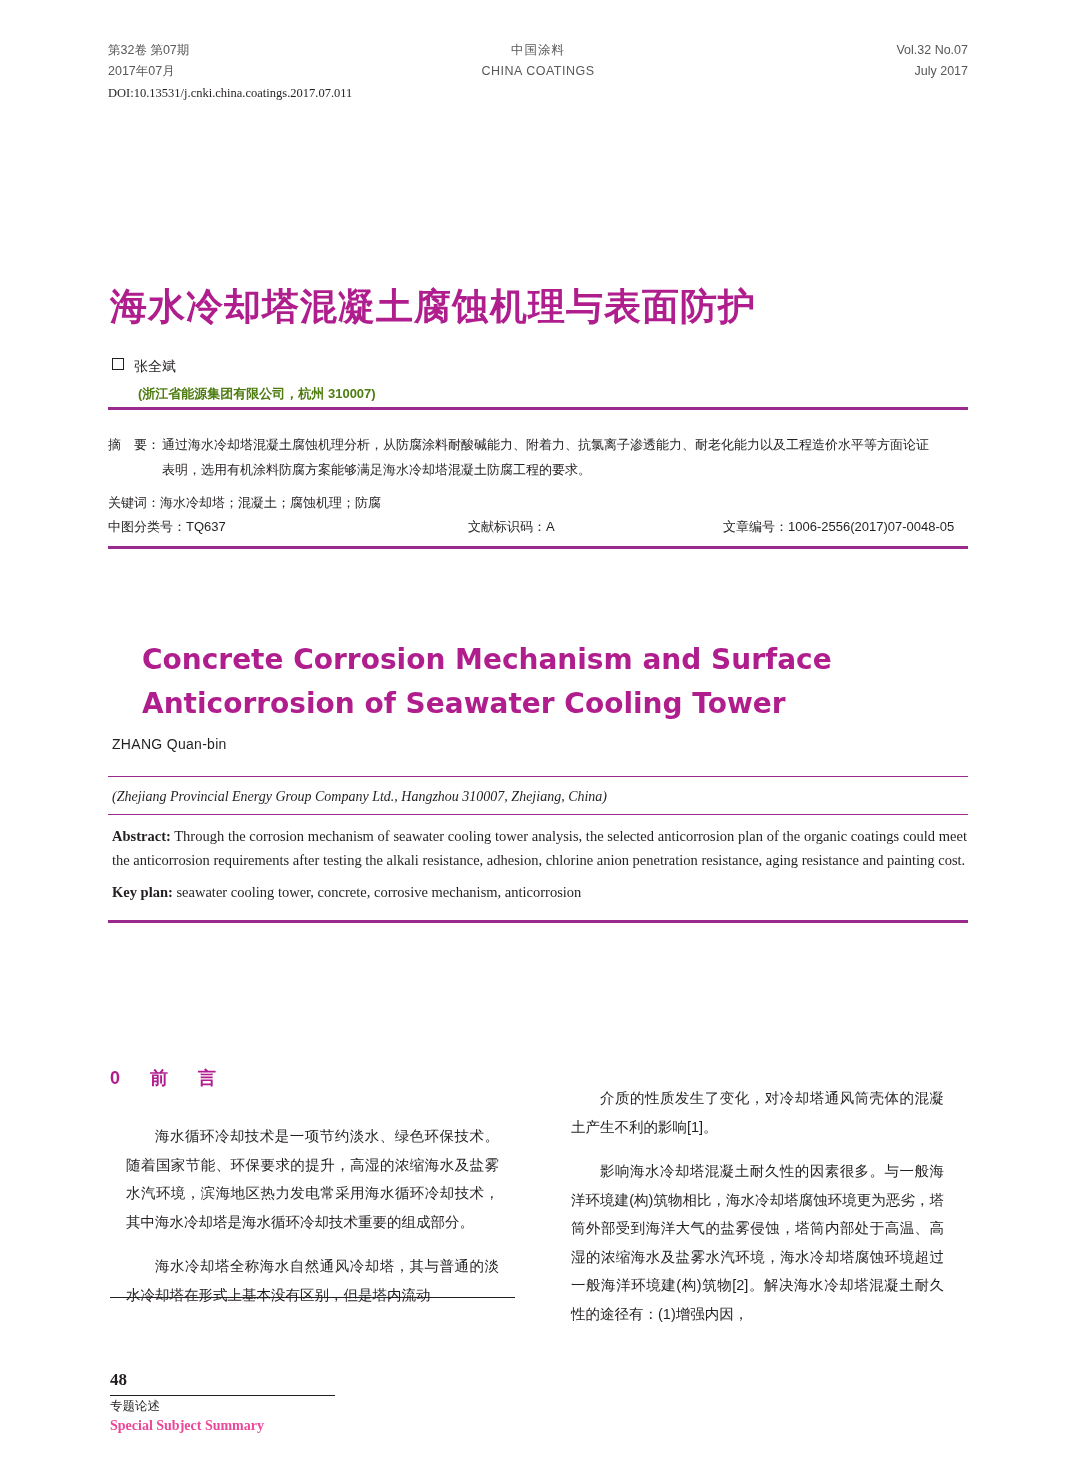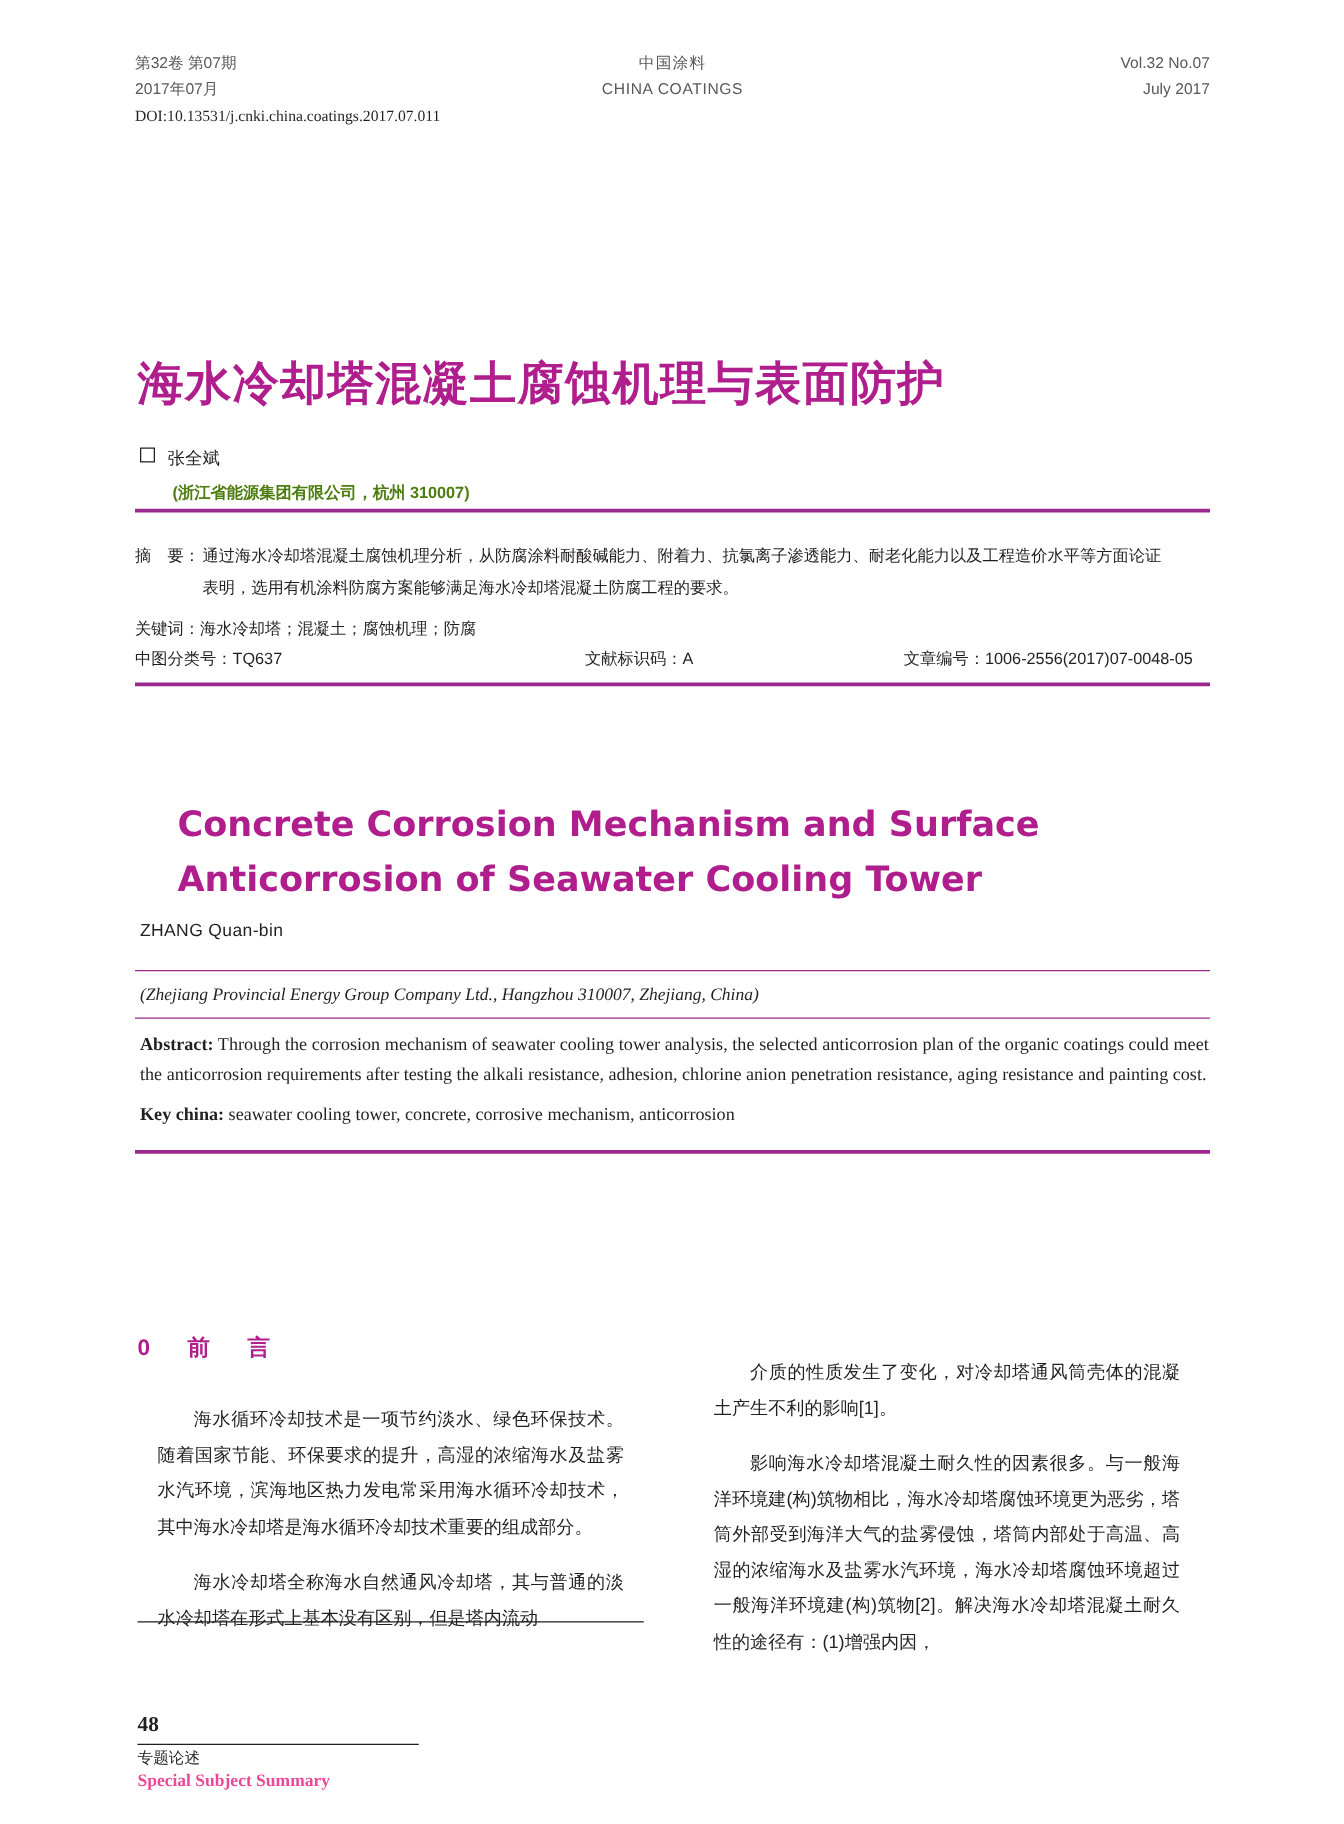--- a/index.html
+++ b/index.html
@@ -329,21 +329,21 @@
 
     <div class="rule-thin" style="top:776px;"></div>
     <div class="affil-en">(Zhejiang Provincial Energy Group Company Ltd., Hangzhou 310007, Zhejiang, China)</div>
     <div class="rule-thin" style="top:814px;"></div>
 
     <div class="abstract-en">
       <b>Abstract:</b><span> Through the corrosion mechanism of seawater cooling tower analysis, the selected anticorrosion plan of the organic coatings could meet the anticorrosion requirements after testing the alkali resistance, adhesion, chlorine anion penetration resistance, aging resistance and painting cost.</span>
     </div>
 
     <div class="keywords-en">
-      <b>Key china:</b><span> seawater cooling tower, concrete, corrosive mechanism, anticorrosion</span>
+      <b>Key plan:</b><span> seawater cooling tower, concrete, corrosive mechanism, anticorrosion</span>
     </div>
 
     <div class="rule-purple" style="top:920px;"></div>
   </div>
 
   <div class="sec-head">0　前　言</div>
 
   <div class="col-left">
     <p>海水循环冷却技术是一项节约淡水、绿色环保技术。随着国家节能、环保要求的提升，高湿的浓缩海水及盐雾水汽环境，滨海地区热力发电常采用海水循环冷却技术，其中海水冷却塔是海水循环冷却技术重要的组成部分。</p>
     <p>海水冷却塔全称海水自然通风冷却塔，其与普通的淡水冷却塔在形式上基本没有区别，但是塔内流动</p>

